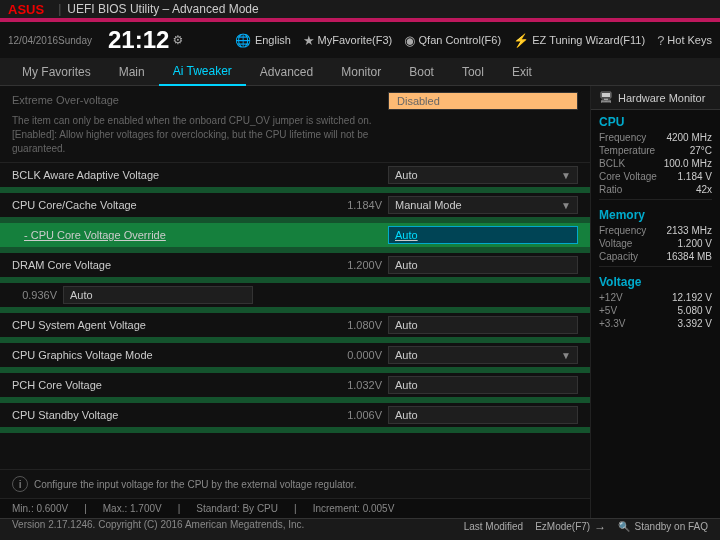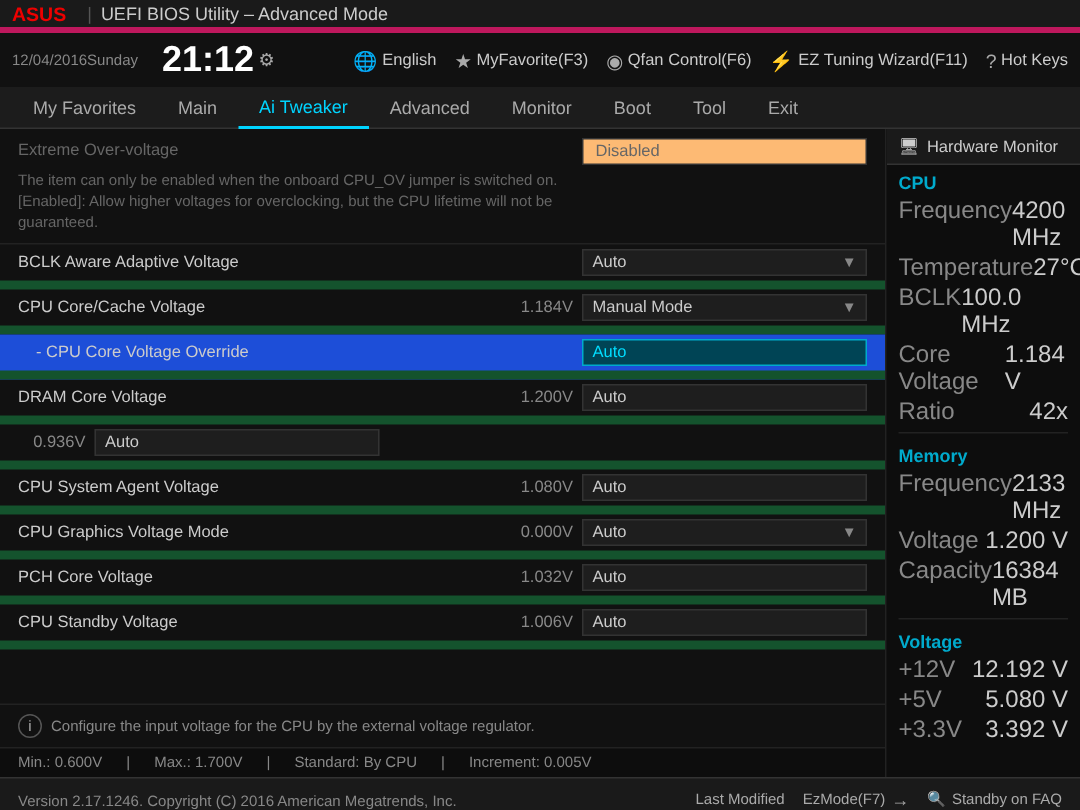--- a/index.html
+++ b/index.html
@@ -142,21 +142,21 @@
     .settings-list::-webkit-scrollbar-track { background: #1a1a1a; }
     .settings-list::-webkit-scrollbar-thumb { background: #444; }
 
     .setting-row {
       display: flex;
       align-items: center;
       padding: 3px 12px;
       border-bottom: 6px solid #14532d;
       min-height: 26px;
     }
-    .setting-row.highlighted { background: #1d4ed8; }
+    .setting-row.highlighted { background: #15803d; text-decoration: underline; }
     .setting-row.sub { padding-left: 24px; }
 
     .setting-name {
       flex: 1;
       color: #ccc;
       font-size: 11px;
     }
     .setting-value {
       font-size: 11px;
       color: #888;
@@ -233,36 +233,36 @@
     .hw-section-title {
       color: #00aacc;
       font-size: 12px;
       font-weight: bold;
       padding: 5px 8px 2px;
     }
     .hw-row {
       display: flex;
       justify-content: space-between;
       padding: 1px 8px;
-      font-size: 16px;
+      font-size: 10px;
     }
     .hw-label { color: #888; }
     .hw-value { color: #ccc; }
     .hw-divider {
       height: 1px;
       background: #222;
       margin: 3px 8px;
     }
 
     
     #bottombar {
       background: #1a1a1a;
       height: 22px;
       display: flex;
-      align-items: flex-end;
+      align-items: flex-start;
       justify-content: space-between;
       padding: 0 12px;
       border-top: 1px solid #333;
       font-size: 10px;
       color: #888;
     }
     #bottombar .footer-left { color: #888; }
     #bottombar .footer-right {
       display: flex;
       align-items: center;

